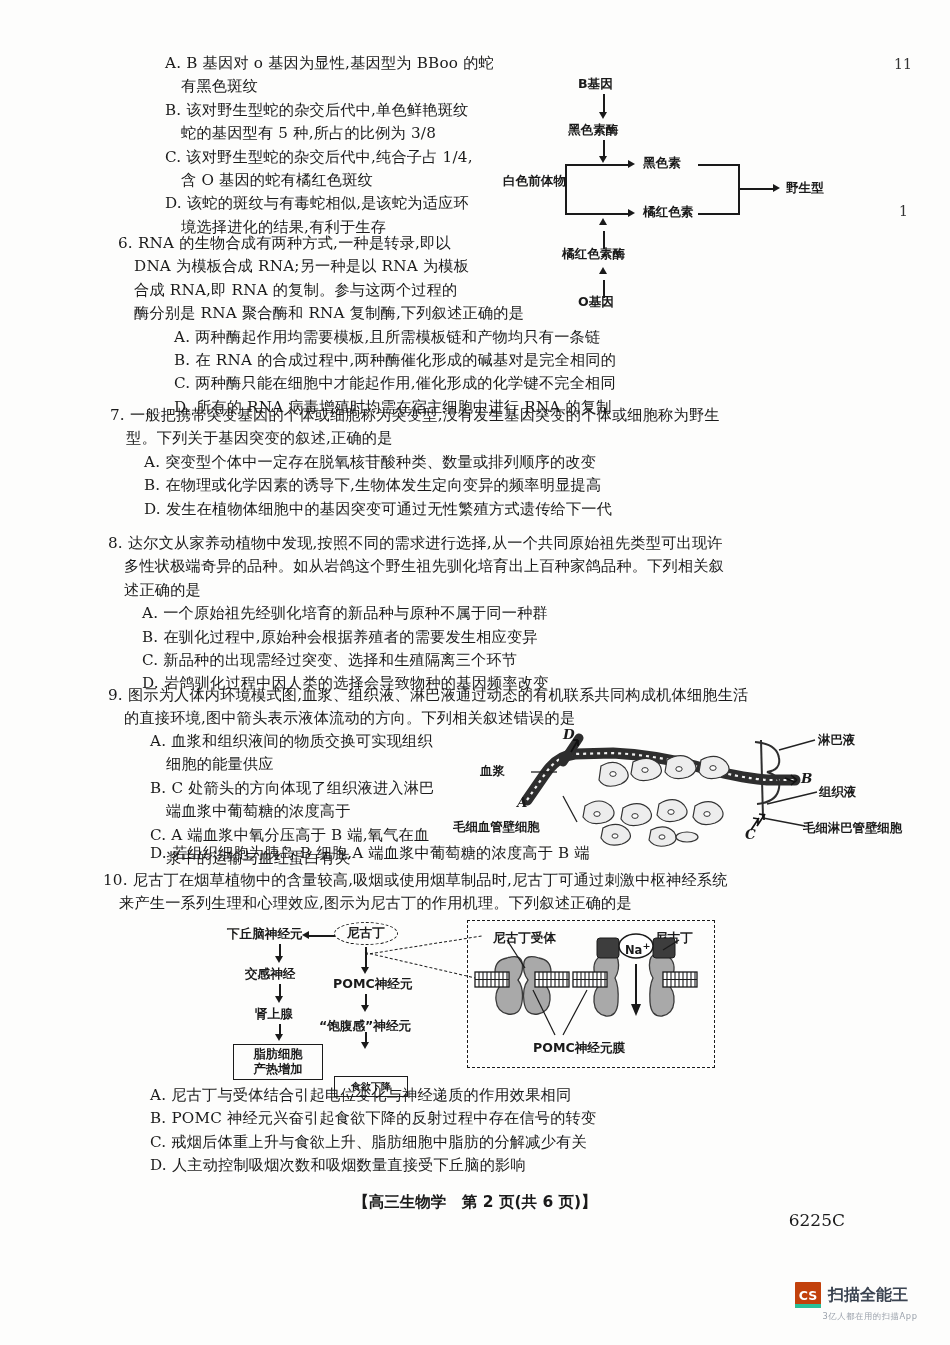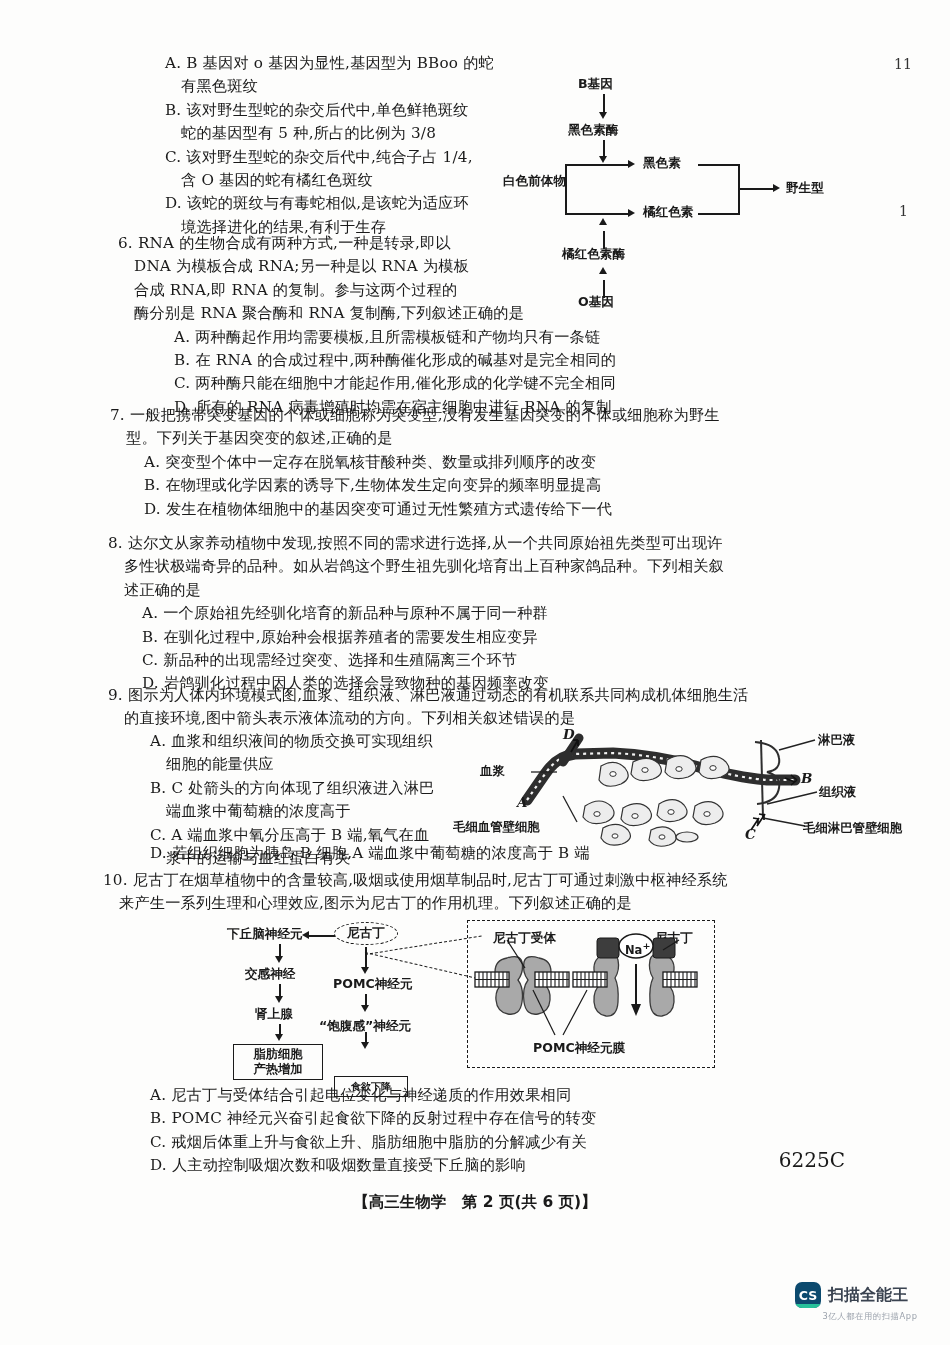--- a/index.html
+++ b/index.html
@@ -45,26 +45,26 @@
          font-size:12.6px;font-family:"DejaVu Sans","Liberation Sans",sans-serif;font-weight:bold;}
   .dia10 .lbl{position:absolute;white-space:nowrap;}
   .boxed{position:absolute;border:1.6px solid #1a1a1a;padding:2px 5px;text-align:center;line-height:15px;white-space:nowrap;}
   .ellipse{position:absolute;border:1.4px dashed #1a1a1a;border-radius:50%;padding:2px 12px;white-space:nowrap;}
   .dashbox{position:absolute;border:1.8px dashed #1a1a1a;}
   .dashline{position:absolute;border-top:1.5px dashed #1a1a1a;transform-origin:left center;}
 
   
   .footer{position:absolute;left:0;top:1192px;width:950px;text-align:center;
           font-size:15.5px;font-weight:bold;font-family:"DejaVu Sans","Liberation Sans",sans-serif;}
-  .code{position:absolute;right:105px;top:1148px;font-size:20px;font-family:"DejaVu Serif",serif;}
+  .code{position:absolute;right:105px;top:1210px;font-size:17px;font-family:"DejaVu Serif",serif;}
 
   
   .wm{position:absolute;left:795px;top:1282px;width:150px;}
   .wm-row{display:flex;align-items:center;gap:7px;}
-  .wm-logo{width:26px;height:26px;border-radius:7px;background:#0c4a6e;color:#fff;
+  .wm-logo{width:26px;height:26px;border-radius:1px;background:#c2410c;color:#fff;
            font-family:"DejaVu Sans","Liberation Sans",sans-serif;font-weight:bold;font-size:12.5px;
            display:flex;align-items:center;justify-content:center;position:relative;overflow:hidden;}
   .wm-logo:after{content:"";position:absolute;left:0;bottom:0;width:100%;height:4px;background:#27c19a;}
   .wm-name{font-family:"DejaVu Sans","Liberation Sans",sans-serif;font-weight:bold;font-size:16px;color:#3a4350;}
   .wm-sub{font-family:"DejaVu Sans","Liberation Sans",sans-serif;font-size:8.3px;color:#9aa1ab;
           letter-spacing:.6px;margin-top:3px;text-align:center;}
 </style>
 </head>
 <body>
 

